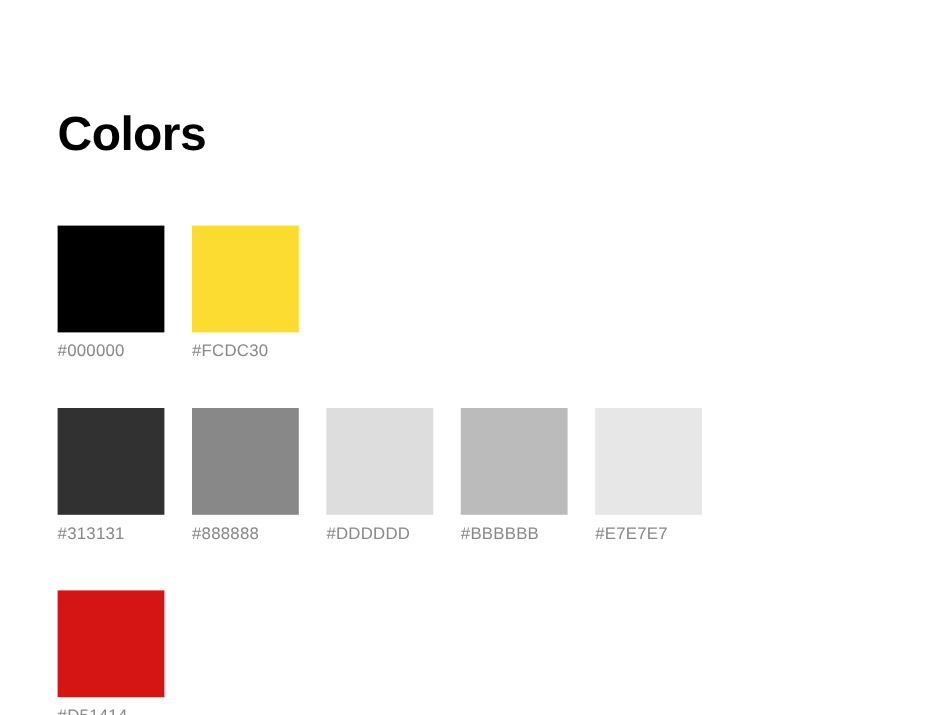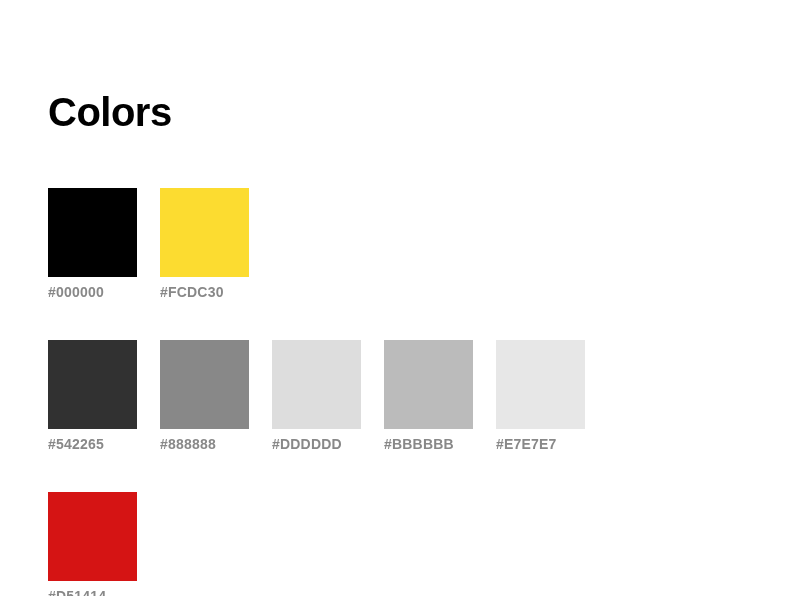--- a/index.html
+++ b/index.html
@@ -69,21 +69,21 @@
     width: 89px;
     height: 89px;
     display: block;
   }
 
   .swatch-label {
     margin-top: 7px;
     font-size: 14px;
     line-height: 17px;
     color: #888888;
-    font-weight: bold;
+    font-weight: normal;
     white-space: nowrap;
     letter-spacing: 0.2px;
   }
 </style>
 </head>
 <body style="background: rgb(255, 255, 255);">
 
 <div class="page">
 
   <h1 class="page-title" style="color: rgb(0, 0, 0);">Colors</h1>
@@ -97,21 +97,21 @@
       </div>
       <div class="swatch-cell">
         <span class="swatch-chip" style="background-color: rgb(252, 220, 48);"></span>
         <span class="swatch-label" style="color: rgb(136, 136, 136);">#FCDC30</span>
       </div>
     </div>
 
     <div class="swatch-row">
       <div class="swatch-cell">
         <span class="swatch-chip" style="background-color: rgb(49, 49, 49);"></span>
-        <span class="swatch-label" style="color: rgb(136, 136, 136);">#542265</span>
+        <span class="swatch-label" style="color: rgb(136, 136, 136);">#313131</span>
       </div>
       <div class="swatch-cell">
         <span class="swatch-chip" style="background-color: rgb(136, 136, 136);"></span>
         <span class="swatch-label" style="color: rgb(136, 136, 136); text-align: right;">#888888</span>
       </div>
       <div class="swatch-cell">
         <span class="swatch-chip" style="background-color: rgb(221, 221, 221);"></span>
         <span class="swatch-label" style="color: rgb(136, 136, 136);">#DDDDDD</span>
       </div>
       <div class="swatch-cell">

